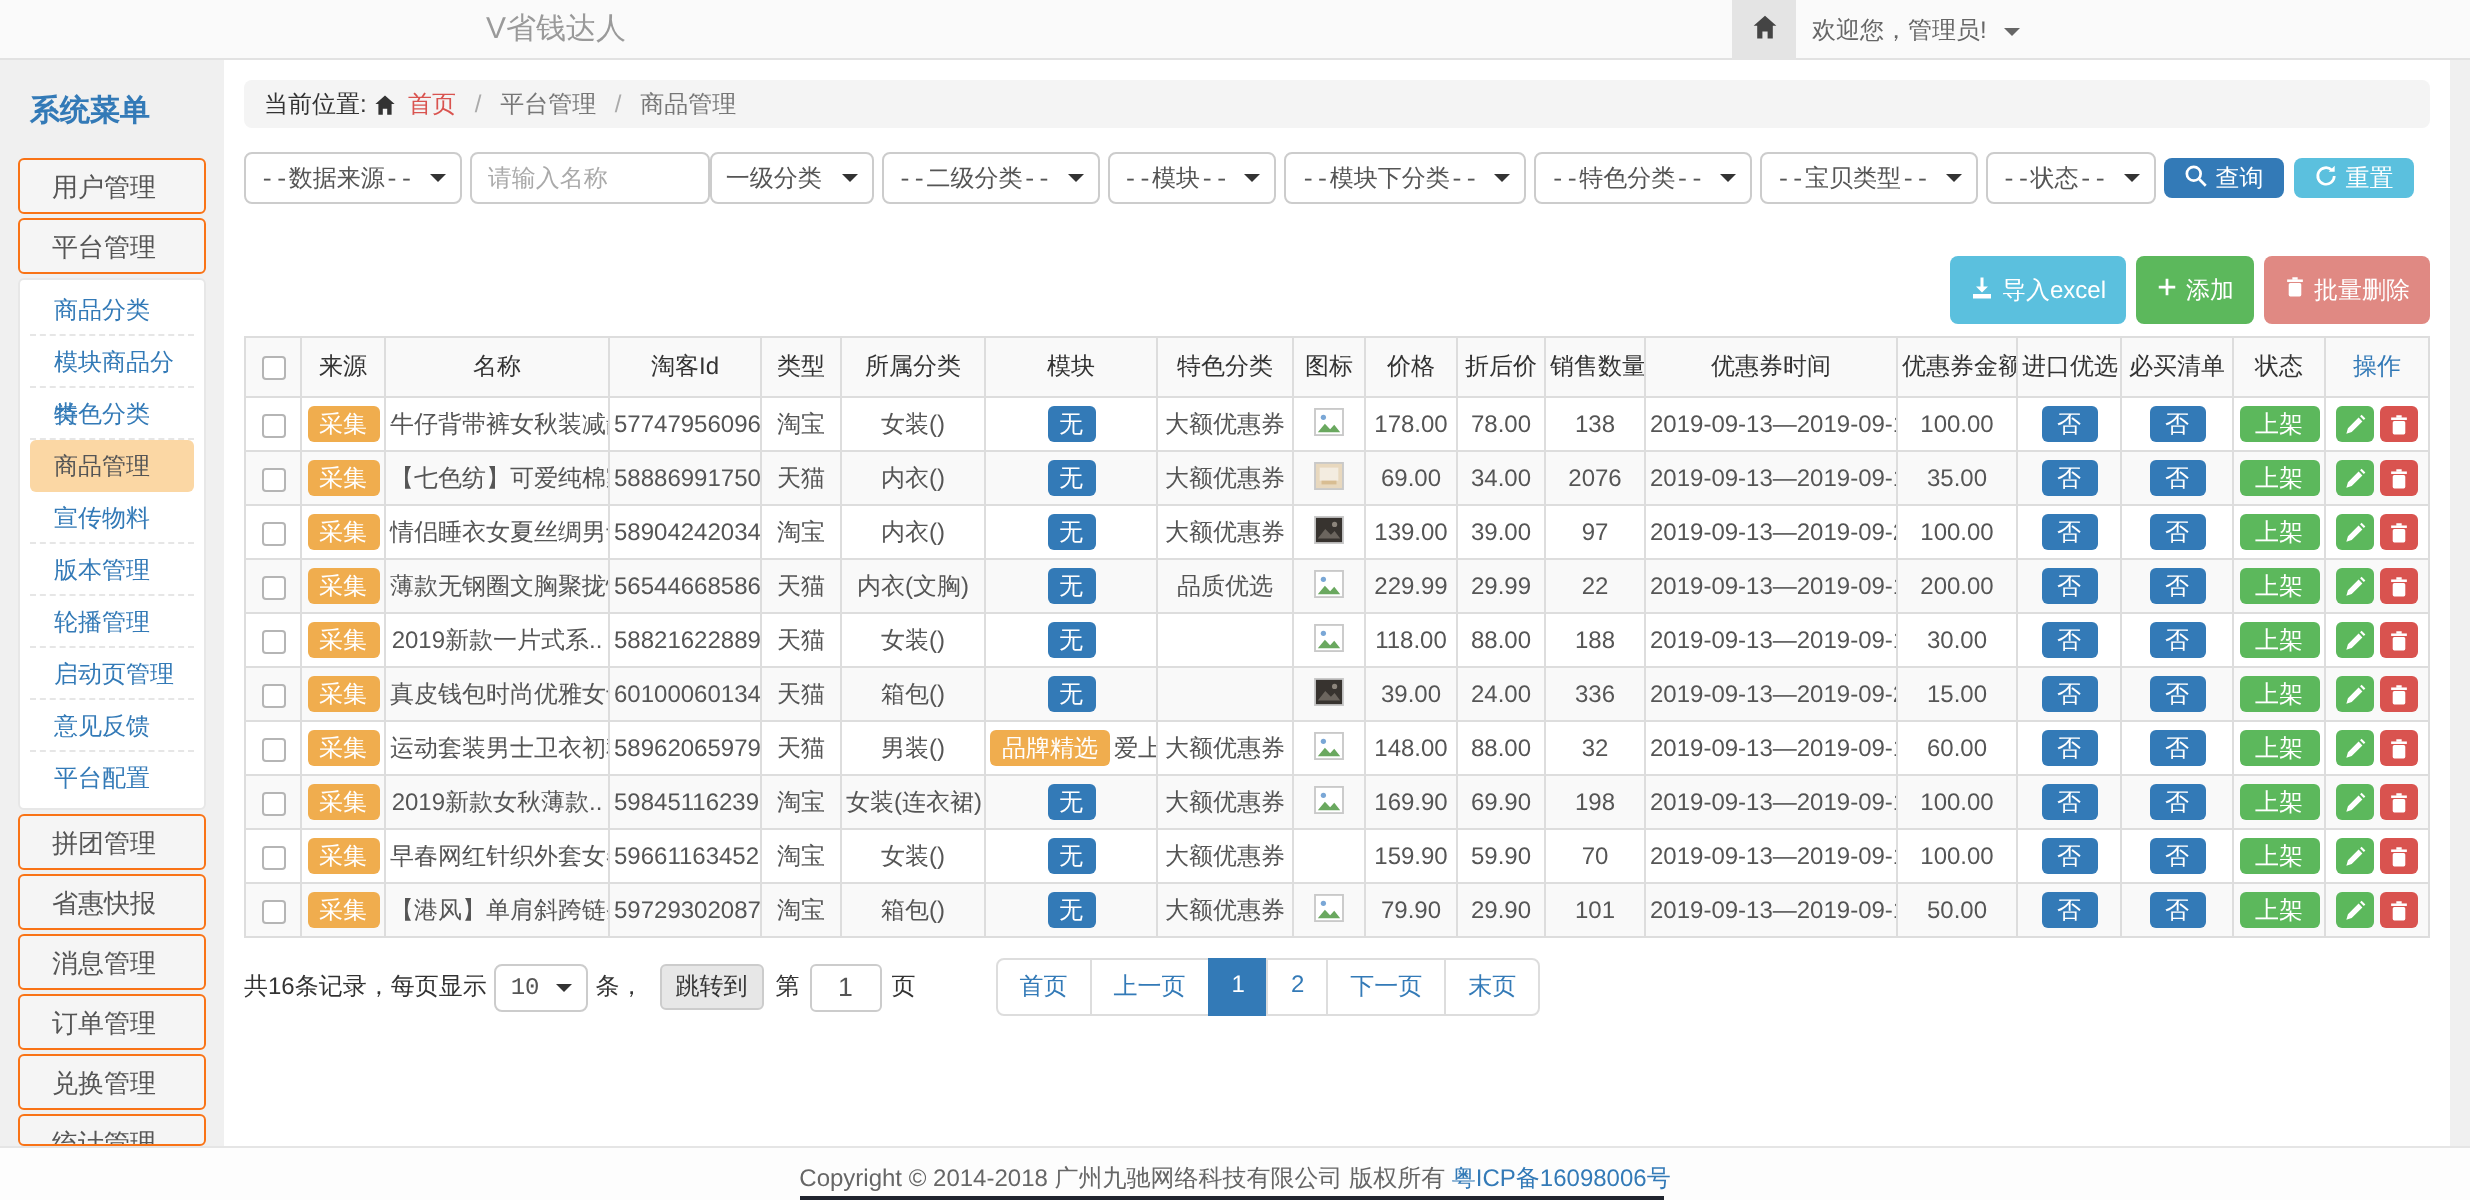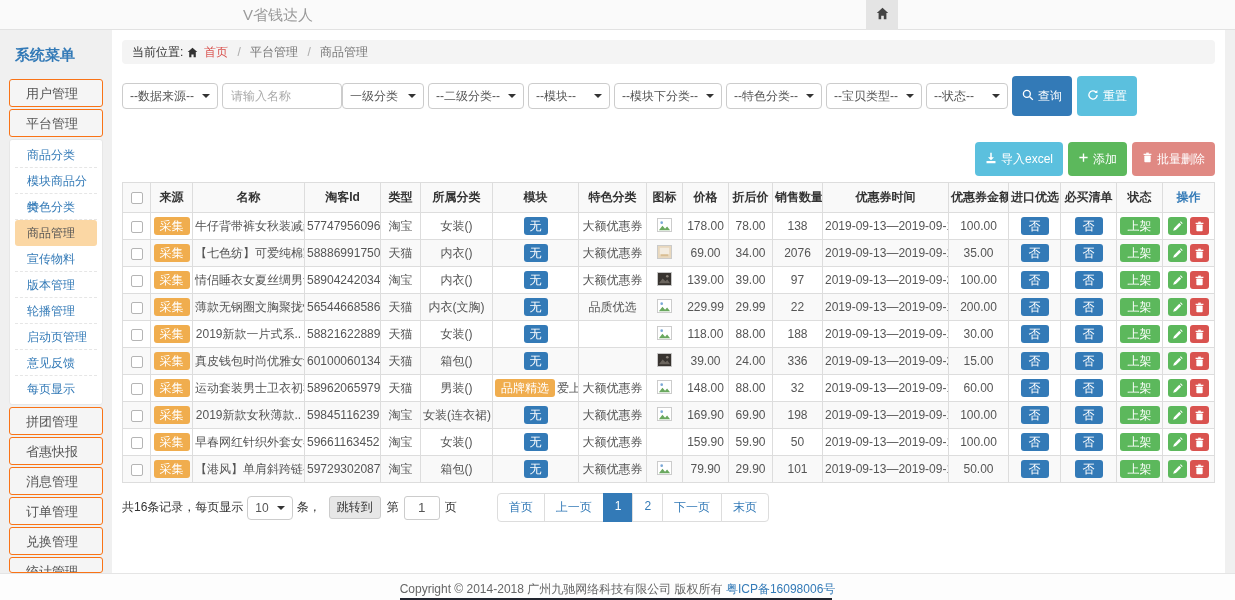--- a/index.html
+++ b/index.html
@@ -29,40 +29,40 @@
 
   
   .breadcrumb { background:#f4f4f4; border-radius:4px; height:24px; line-height:24px; padding:0 10px; color:#333; margin-bottom:12px; }
   .breadcrumb .sep { color:#aaa; margin:0 6px; }
   .bc-home { color:#d9534f; cursor:pointer; }
   .bc-crumb { color:#777; }
   .bc-home-icon svg { fill:#333; vertical-align:-2px; margin-right:3px; }
 
   
   .filterbar { display:flex; align-items:center; flex-wrap:nowrap; margin-bottom:26px; }
-  .sel { display:inline-flex; align-items:center; justify-content:space-between; border:1px solid #ccc; border-radius:4px; background:#fff; height:26px; padding:0 7px; color:#555; min-width:82px; margin-right:4px; cursor:pointer; }
+  .sel { display:inline-flex; align-items:center; justify-content:space-between; border:1px solid #ccc; border-radius:4px; background:#fff; height:26px; padding:0 7px; color:#555; min-width:82px; margin-right:4px; cursor:pointer;font-family:Liberation Mono, monospace; }
   .sel .caret { border-top-color:#333; margin-left:8px; }
   .txt { height:26px; border:1px solid #ccc; border-radius:4px; padding:0 8px; width:120px; margin-right:0; color:#555; font-size:12px; font-family:inherit; }
   .txt::placeholder { color:#aaa; }
-  .btn { display:inline-flex; align-items:center; border:none; border-radius:4px; color:#fff; font-size:12px; height:40px; padding:0 10px; cursor:pointer; font-family:inherit; }
+  .btn { display:inline-flex; align-items:center; border:none; border-radius:4px; color:#fff; font-size:12px; height:20px; padding:0 10px; cursor:pointer; font-family:inherit; }
   .btn svg { margin-right:4px; }
   .btn-primary { background:#337ab7; }
   .btn-info { background:#5bc0de; }
   .btn-success { background:#5cb85c; }
   .btn-danger-light { background:#e08983; }
   .btn + .btn { margin-left:5px; }
 
   
   .toolbar { display:flex; justify-content:flex-end; margin-bottom:6px; }
   .toolbar .btn { height:34px; }
 
   
   table { width:100%; border-collapse:collapse; table-layout:fixed; }
   th, td { border:1px solid #ddd; text-align:center; padding:4px 2px; font-size:12px; overflow:hidden; white-space:nowrap; }
-  th { color:#333; font-weight:bold; background:#f9f9f9; padding:6px 2px; }
+  th { color:#333; font-weight:normal; background:#f9f9f9; padding:6px 2px; }
   th.op-col { color:#337ab7; }
   tbody tr:nth-child(even) { background:#f9f9f9; }
   td.name-cell { color:#555; }
   .cb { display:inline-block; width:12px; height:12px; border:1px solid #b5b5b5; border-radius:2px; background:#fff; vertical-align:middle; cursor:pointer; }
   .badge { display:inline-block; border-radius:3px; color:#fff; padding:2px 6px; font-size:12px; line-height:14px; }
   .badge-orange { background:#f0ad4e; }
   .badge-blue { background:#337ab7; cursor:pointer; }
   .mini-btn { display:inline-block; border-radius:3px; color:#fff; padding:2px 8px; font-size:12px; line-height:14px; cursor:pointer; }
   .mini-blue { background:#337ab7; }
   .mini-green { background:#5cb85c; }
@@ -95,40 +95,44 @@
 
 <div class="page">
 
   <div class="topbar">
     <span class="app-title">V省钱达人</span>
     <span class="home-btn">
       <span><svg width="13" height="13" viewBox="0 0 16 16">
             <path d="M8 1l7 6.3h-2.2V15H9.6v-4.2H6.4V15H3.2V7.3H1z"></path>
           </svg></span>
     </span>
+    <span class="user-menu">
+      <span>欢迎您，管理员!</span>
+      <span class="caret"></span>
+    </span>
   </div>
 
   <div class="layout">
 
     <div class="sidebar">
       <div class="side-heading">系统菜单</div>
       <div>
           <div class="side-top">用户管理</div>
           <div class="side-top">平台管理</div>
           <div class="side-panel">
             <div class="side-sub">商品分类</div>
             <div class="side-sub">模块商品分类</div>
             <div class="side-sub">特色分类</div>
             <div class="side-sub active">商品管理</div>
             <div class="side-sub">宣传物料</div>
             <div class="side-sub">版本管理</div>
             <div class="side-sub">轮播管理</div>
             <div class="side-sub">启动页管理</div>
             <div class="side-sub">意见反馈</div>
-            <div class="side-sub">每页显示</div>
+            <div class="side-sub">平台配置</div>
           </div>
           <div class="side-top">拼团管理</div>
           <div class="side-top">省惠快报</div>
           <div class="side-top">消息管理</div>
           <div class="side-top">订单管理</div>
           <div class="side-top">兑换管理</div>
           <div class="side-top clipped">统计管理</div>
         </div>
     </div>
 
@@ -543,21 +547,21 @@
               <td><span class="badge badge-orange">采集</span></td>
               <td class="name-cell">早春网红针织外套女春..</td>
               <td>596611634525</td>
               <td>淘宝</td>
               <td>女装()</td>
               <td><span class="badge badge-blue">无</span></td>
               <td>大额优惠券</td>
               <td></td>
               <td>159.90</td>
               <td>59.90</td>
-              <td>50</td>
+              <td>70</td>
               <td>2019-09-13—2019-09-17</td>
               <td>100.00</td>
               <td><span class="mini-btn mini-blue">否</span></td>
               <td><span class="mini-btn mini-blue">否</span></td>
               <td><span class="mini-btn mini-green">上架</span></td>
               <td><span class="icon-btn edit">
                   <svg width="11" height="11" viewBox="0 0 14 14" fill="#fff">
                     <path d="M1.5 12.5l1-3.4 6.8-6.8 2.4 2.4-6.8 6.8zM10.2 1.4l2.4 2.4 1-1L11.2.4z"></path>
                   </svg>
                 </span><span class="icon-btn del">

